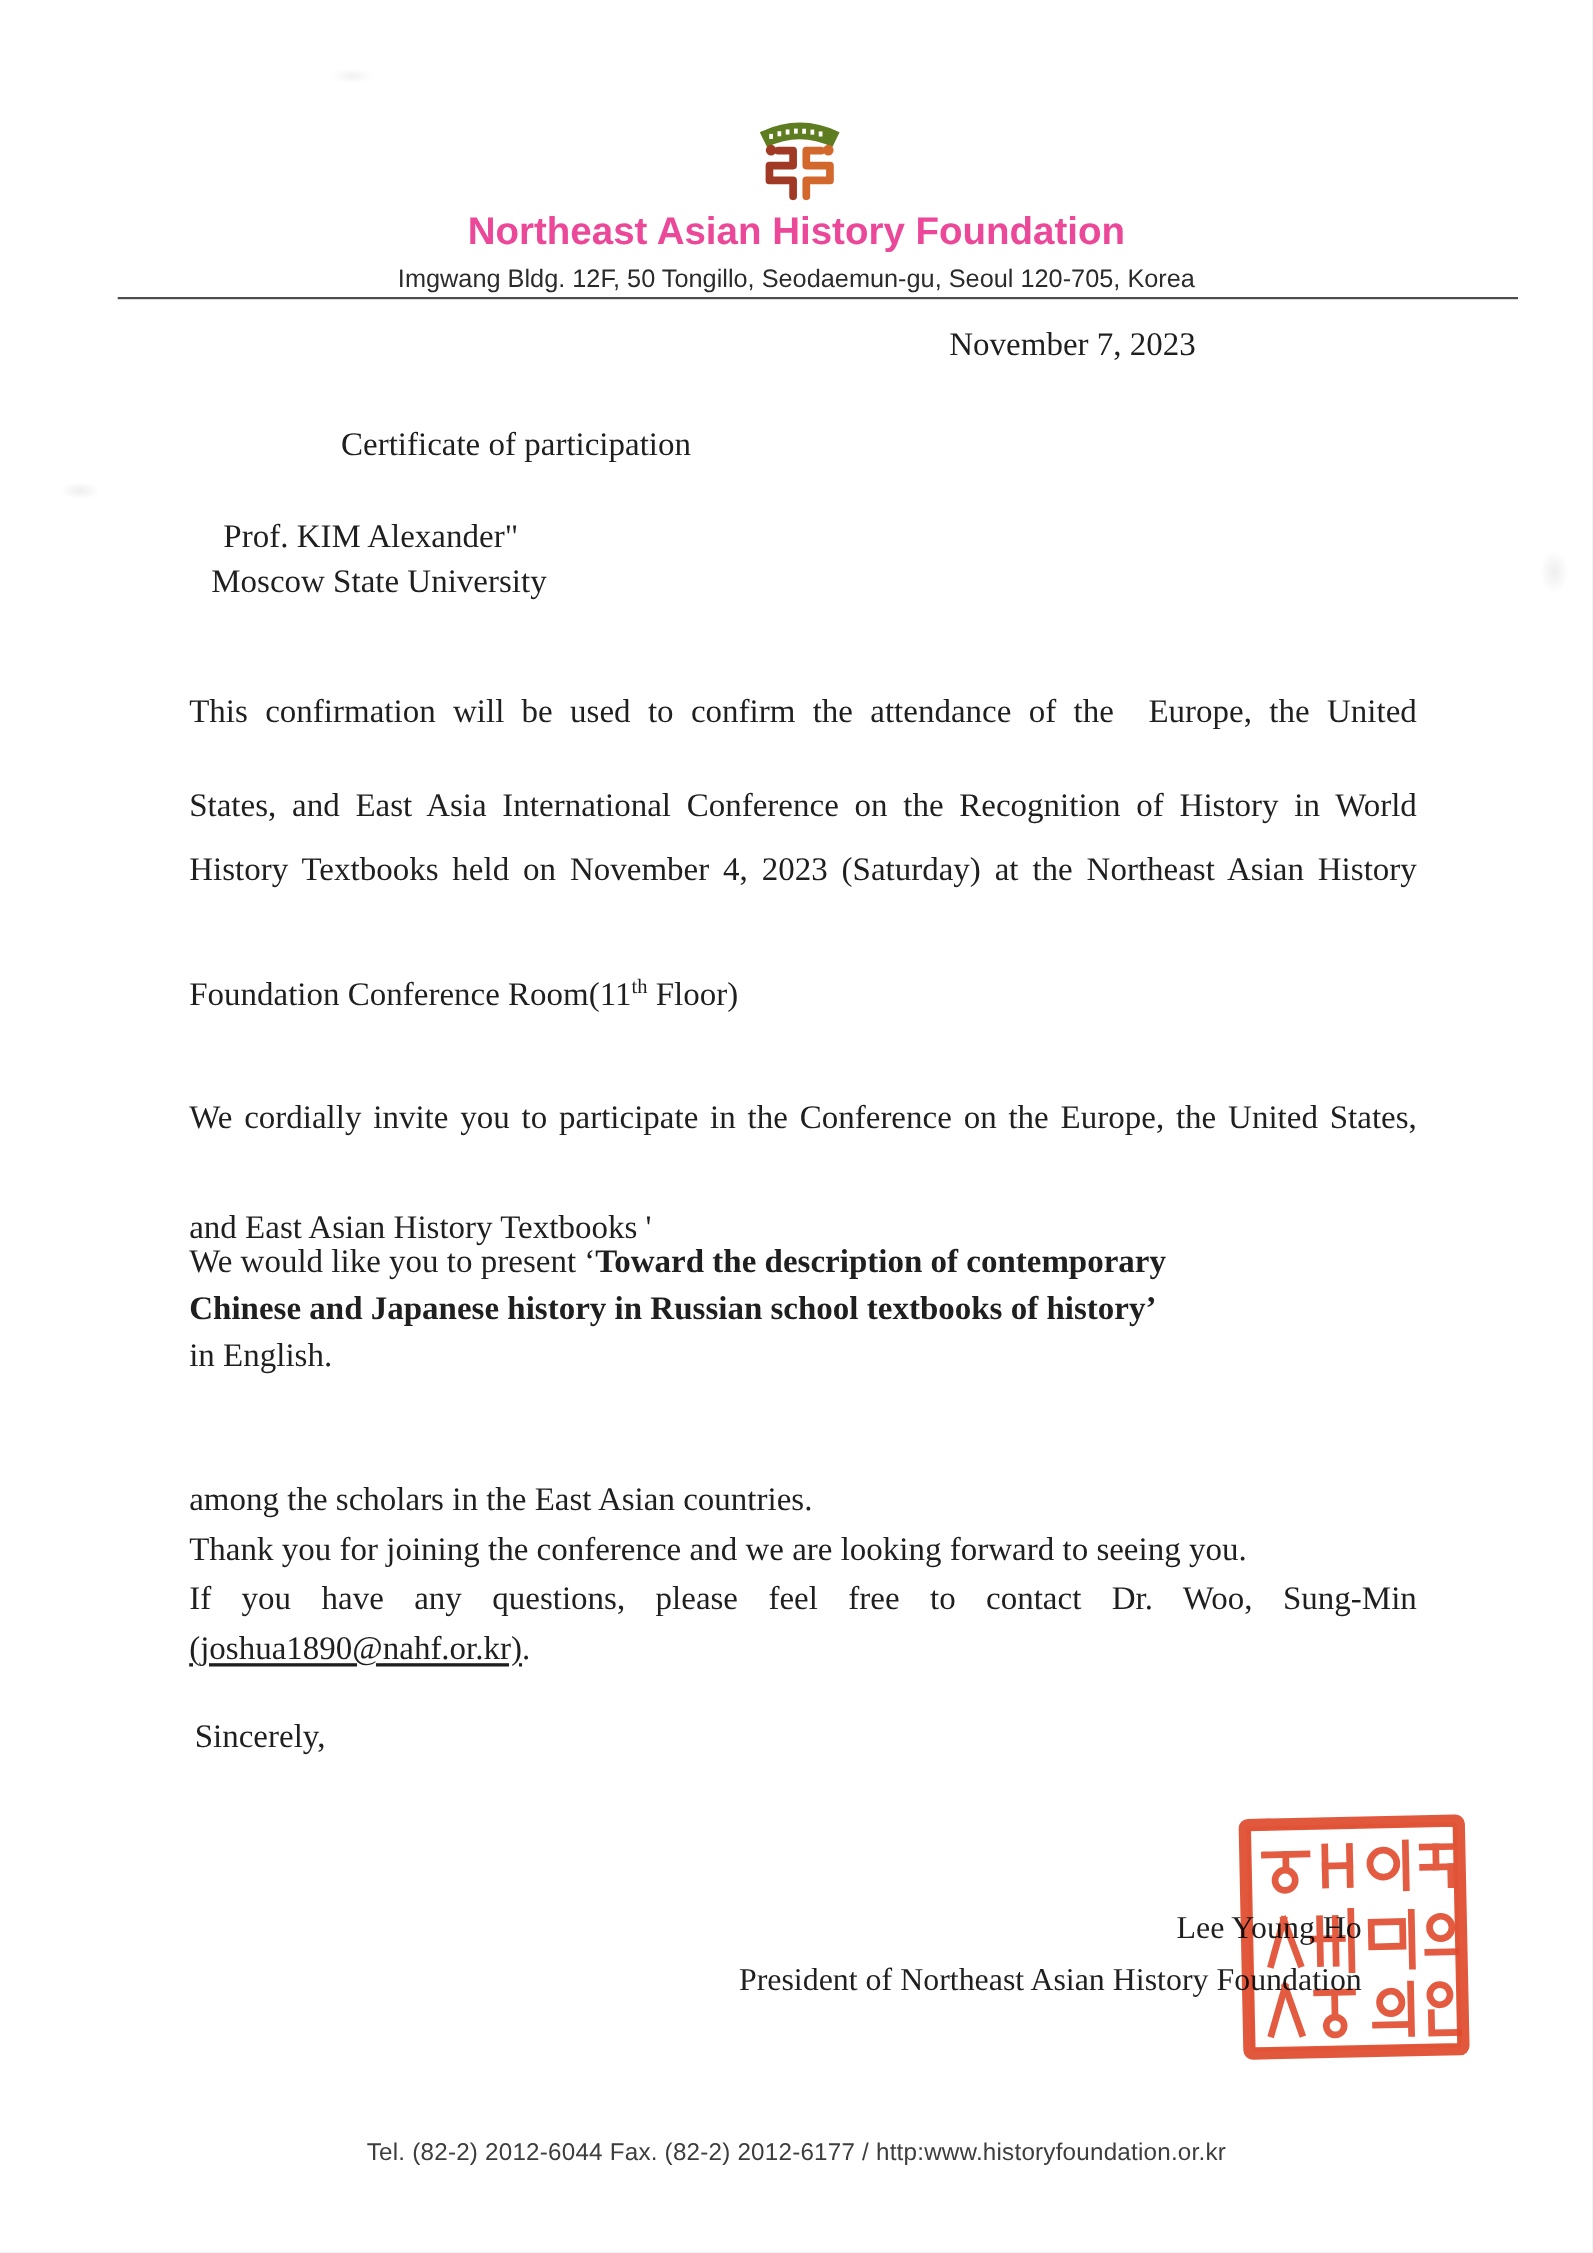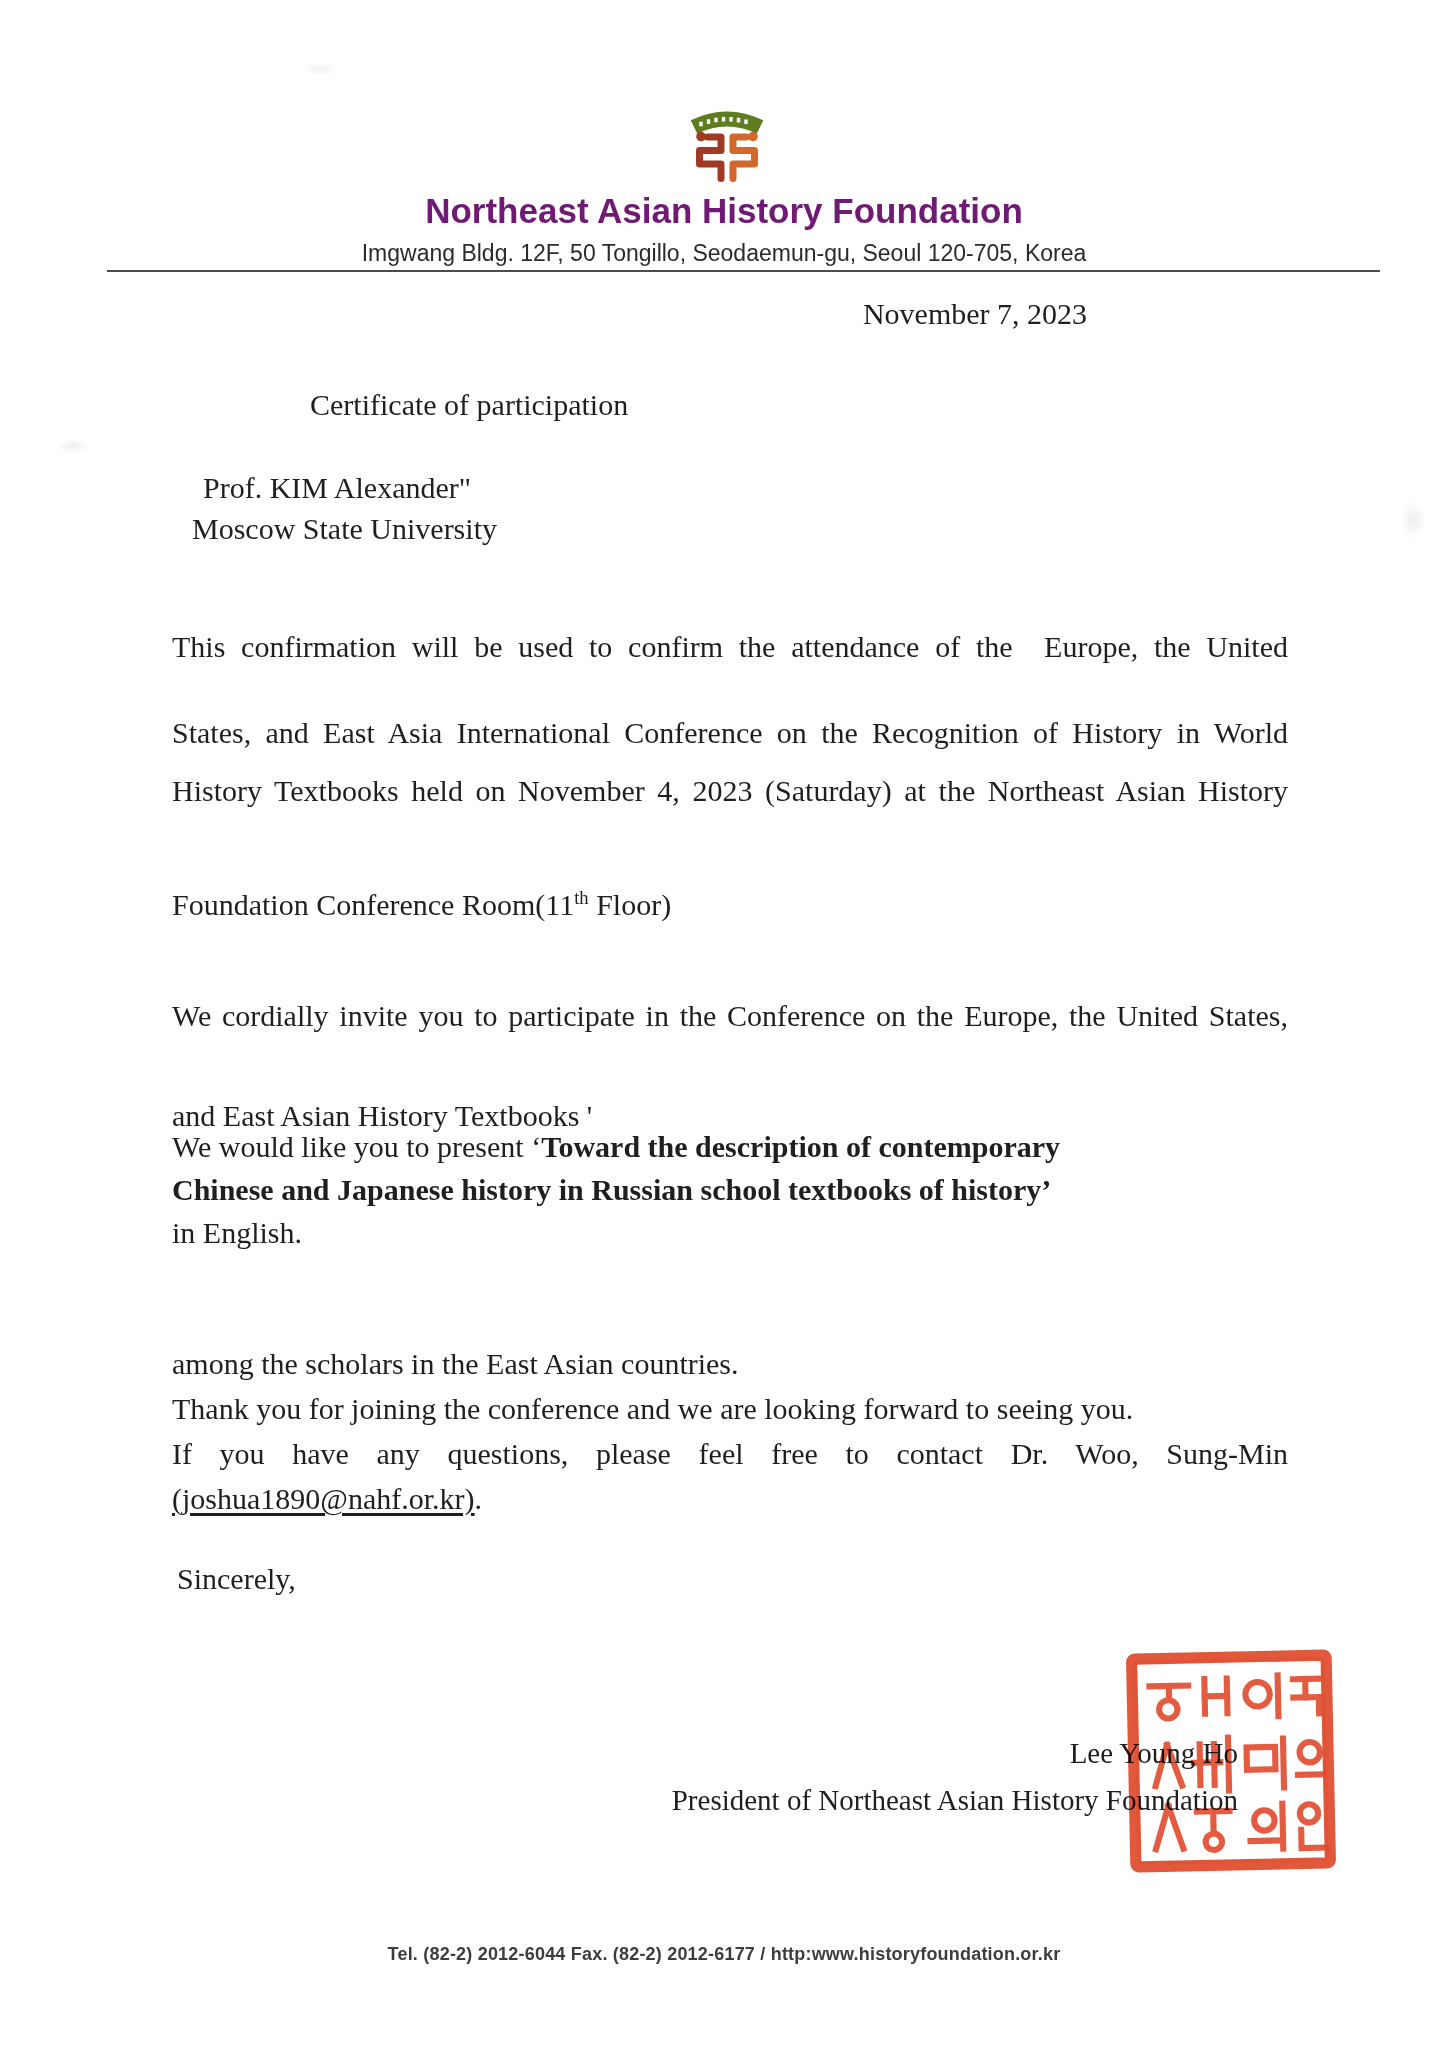--- a/index.html
+++ b/index.html
@@ -10,21 +10,21 @@
     background:#ffffff;
     font-family:"Liberation Serif",serif;
     color:#1f1f1f;
     overflow:hidden;
   }
   .abs{position:absolute;}
   .center{left:0;width:1448px;text-align:center;}
   .org-name{
     top:191px;
     font-family:"Liberation Sans",sans-serif;
-    font-weight:bold;font-size:35px;color:#701a75;
+    font-weight:bold;font-size:35px;color:#ec4899;
   }
   .org-address{
     top:240px;
     font-family:"Liberation Sans",sans-serif;
     font-size:23px;color:#2b2b2b;
   }
   .rule{top:270px;left:107px;width:1273px;height:2px;background:#4c4c4c;}
   .serif30{font-size:30px;line-height:1.2;}
   .date-line{top:296px;left:775px;width:400px;text-align:center;}
   .subject-line{top:387px;left:310px;}
@@ -39,21 +39,21 @@
   .sig-name{top:1737px;left:672px;width:566px;text-align:right;font-size:29px;}
   .sig-title{top:1784px;left:560px;width:678px;text-align:right;font-size:29px;}
   .seal{
     top:1650px;left:1126px;width:210px;height:222px;
     mix-blend-mode:multiply;z-index:5;
     transform:rotate(-1.2deg);
   }
   .footer-line{
     top:1944px;
     font-family:"Liberation Sans",sans-serif;
-    font-size:18px;color:#3d3d3d;letter-spacing:0.2px;font-weight:bold;
+    font-size:22px;color:#3d3d3d;letter-spacing:0.2px;
   }
   .smudge{position:absolute;border-radius:50%;pointer-events:none;}
   .s1{top:438px;left:55px;width:36px;height:16px;background:radial-gradient(ellipse,rgba(90,90,90,0.10),rgba(0,0,0,0) 70%);}
   .s2{top:500px;left:1400px;width:26px;height:40px;background:radial-gradient(ellipse,rgba(90,90,90,0.10),rgba(0,0,0,0) 70%);}
   .s3{top:62px;left:300px;width:40px;height:14px;background:radial-gradient(ellipse,rgba(90,90,90,0.08),rgba(0,0,0,0) 70%);}
 </style>
 </head>
 <body>
 
 <div class="page">

